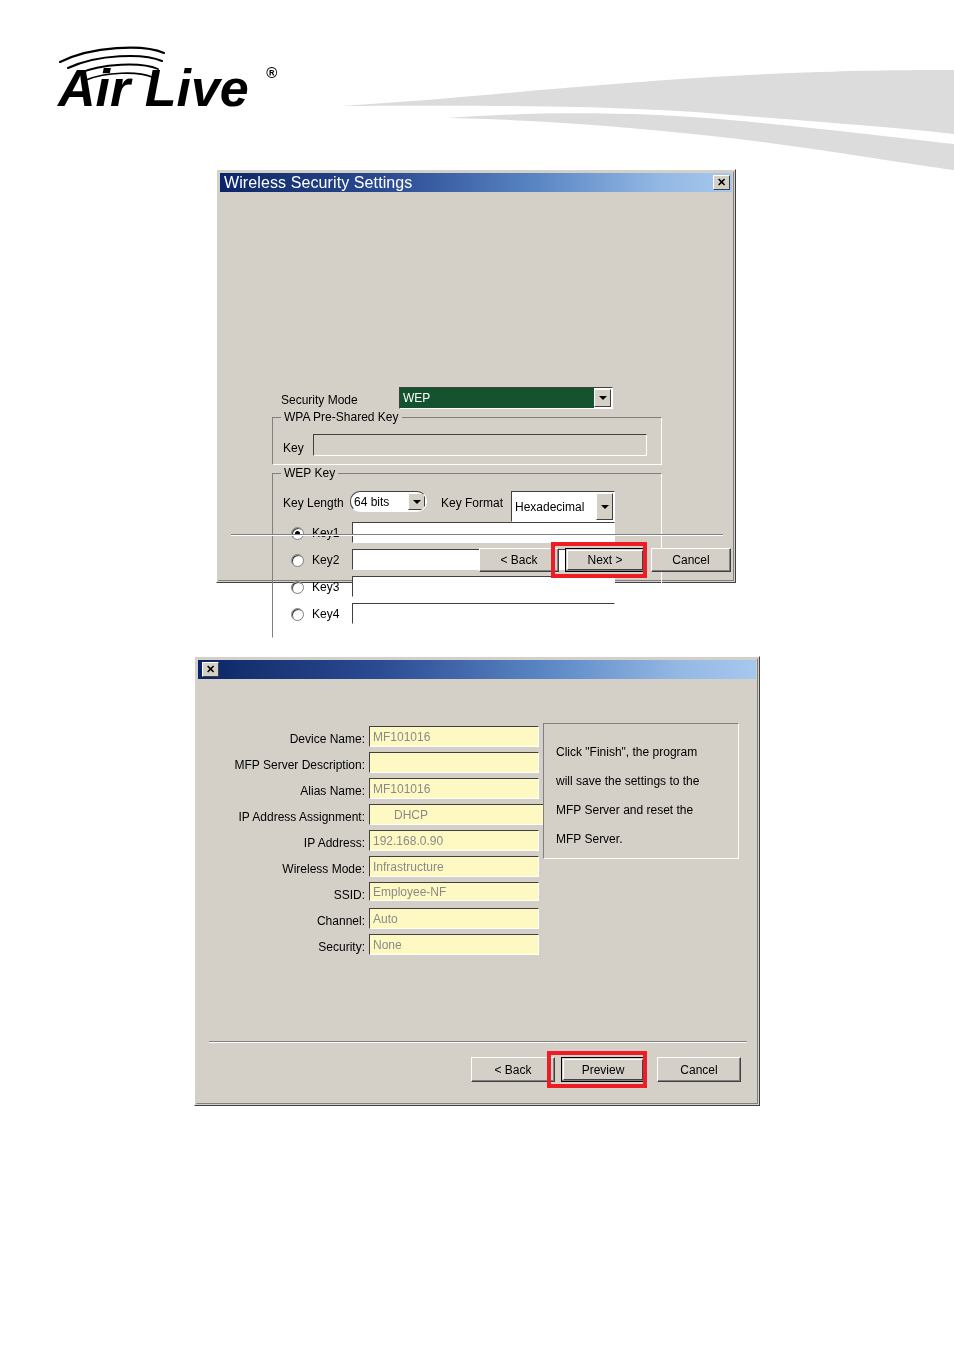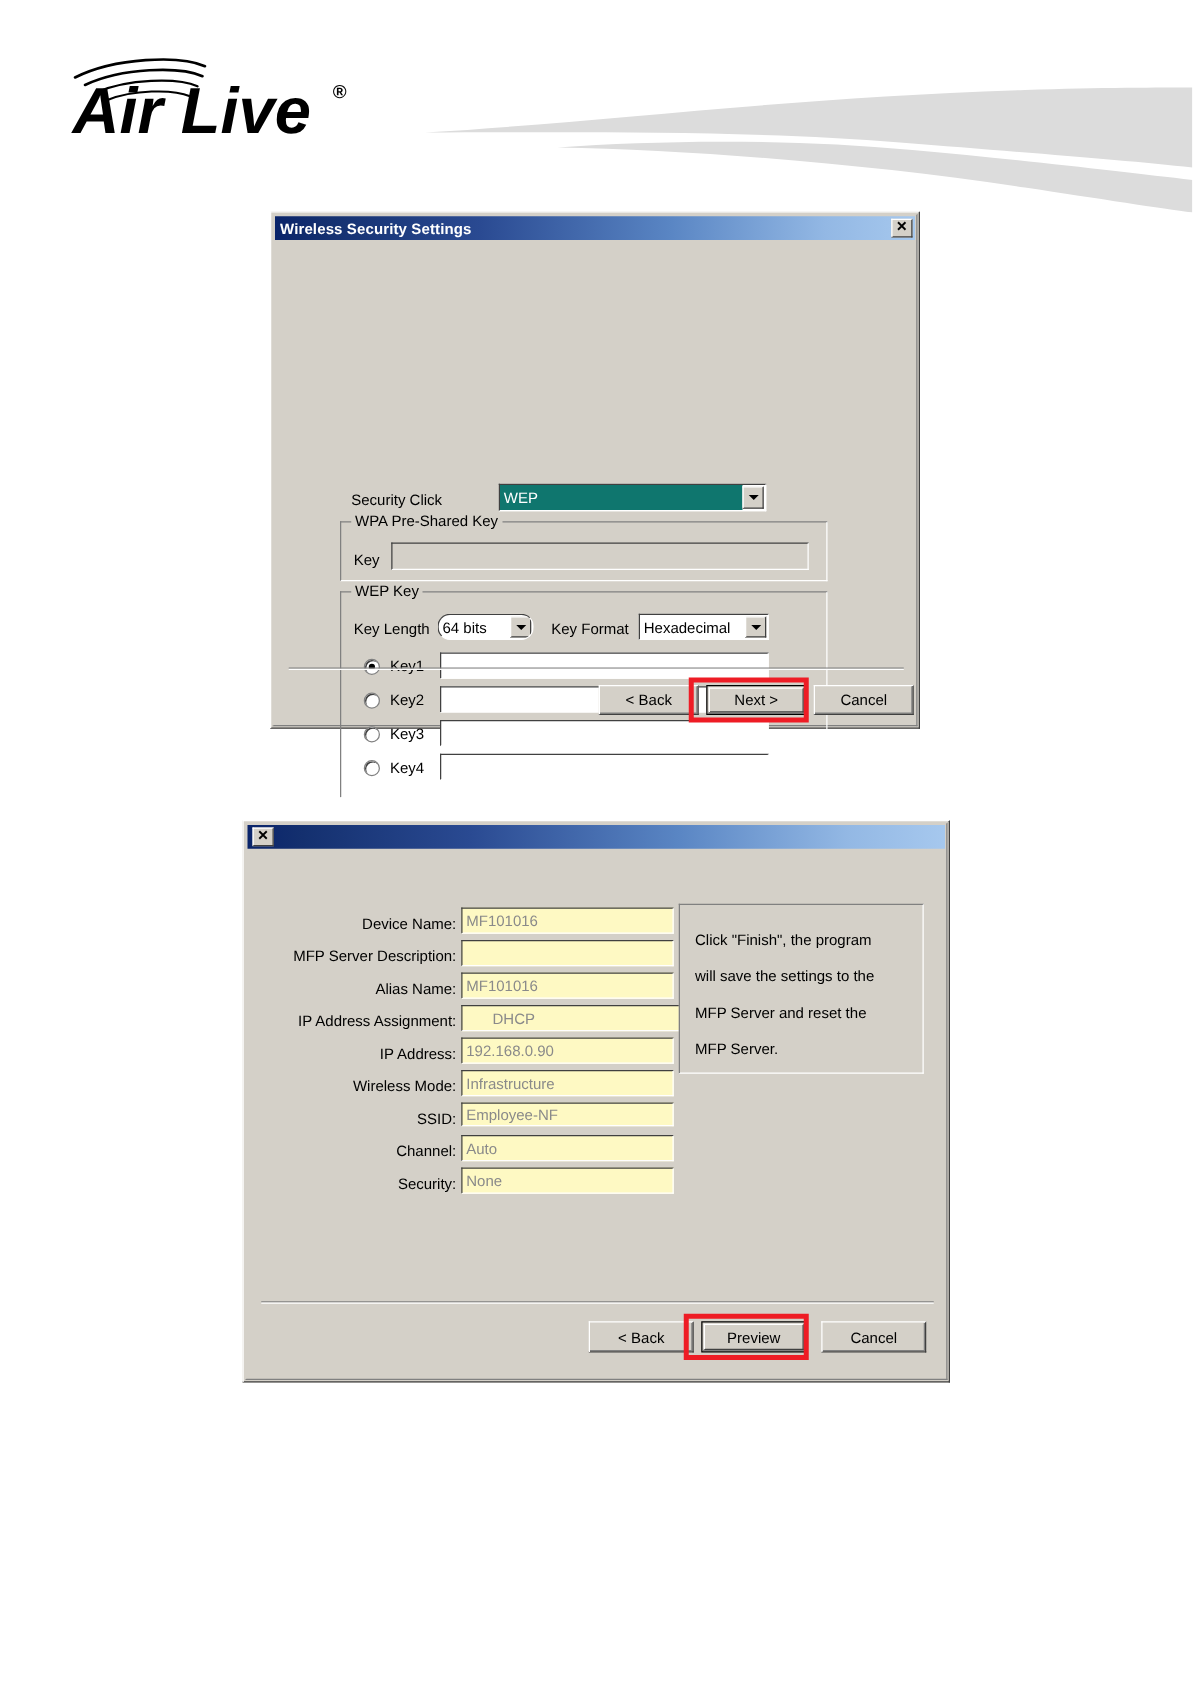--- a/index.html
+++ b/index.html
@@ -61,22 +61,22 @@
     left: 3px; top: 3px; right: 3px;
     height: 19px;
     background: linear-gradient(to right, #0a246a 0%, #14306f 8%, #2a4a92 32%, #5a86c4 62%, #93b8e4 86%, #a6c8ee 100%);
     display: flex;
     align-items: center;
     padding: 0 2px 0 4px;
     box-sizing: border-box;
   }
   .titlebar-text {
     color: #ffffff;
-    font-size: 12px;
-    font-weight: bold;
+    font-size: 16px;
+    font-weight: normal;
     letter-spacing: 0.1px;
     white-space: nowrap;
     flex: 1;
   }
   .close-btn {
     width: 17px; height: 15px;
     background: #d4d0c8;
     border-top: 1px solid #ffffff;
     border-left: 1px solid #ffffff;
     border-right: 1px solid #404040;
@@ -153,21 +153,21 @@
   .combo-value {
     flex: 1;
     display: flex;
     align-items: center;
     padding-left: 3px;
     font-size: 12px;
     white-space: nowrap;
     overflow: hidden;
   }
   .combo.selected .combo-value {
-    background: #0f766e;
+    background: #14532d;
     color: #ffffff;
   }
   .combo-arrow {
     width: 17px;
     margin: 1px 1px 1px 0;
     background: #d4d0c8;
     border-top: 1px solid #ffffff;
     border-left: 1px solid #ffffff;
     border-right: 1px solid #404040;
     border-bottom: 1px solid #404040;
@@ -301,21 +301,21 @@
 </div>
 
 <div class="dialog" id="dlg1" style="left:216px; top:169px; width:520px; height:414px;">
   <div class="dialog-inner"></div>
 
   <div class="titlebar">
     <span class="titlebar-text">Wireless Security Settings</span>
     <div class="close-btn">✕</div>
   </div>
 
-  <div class="lbl" style="position:absolute; left:64px; top:223px;">Security Click</div>
+  <div class="lbl" style="position:absolute; left:64px; top:223px;">Security Mode</div>
   <div class="combo selected" style="left:182px; top:217px; width:214px; height:22px;">
     <div class="combo-value">WEP</div>
     <div class="combo-arrow">
         <i class="arrow-glyph"></i>
       </div>
   </div>
 
   <div class="groupbox" style="left:55px; top:247px; width:390px; height:48px;">
     <span class="groupbox-legend">WPA Pre-Shared Key</span>
   </div>
@@ -328,21 +328,21 @@
 
   <div class="lbl" style="position:absolute; left:66px; top:326px;">Key Length</div>
   <div class="combo" style="left:133px; top:321px; width:77px; height:21px;border-radius:10px;">
     <div class="combo-value">64 bits</div>
     <div class="combo-arrow">
         <i class="arrow-glyph"></i>
       </div>
   </div>
 
   <div class="lbl" style="position:absolute; left:224px; top:326px;">Key Format</div>
-  <div class="combo" style="left:294px; top:321px; width:104px; height:21px;">
+  <div class="combo" style="left:294px; top:321px; width:104px; height:31px;">
     <div class="combo-value">Hexadecimal</div>
     <div class="combo-arrow">
         <i class="arrow-glyph"></i>
       </div>
   </div>
 
   <div class="radio-row" style="left:74px; top:356px;">
     <span class="radio checked"></span>
     <span class="radio-label">Key1</span>
   </div>

